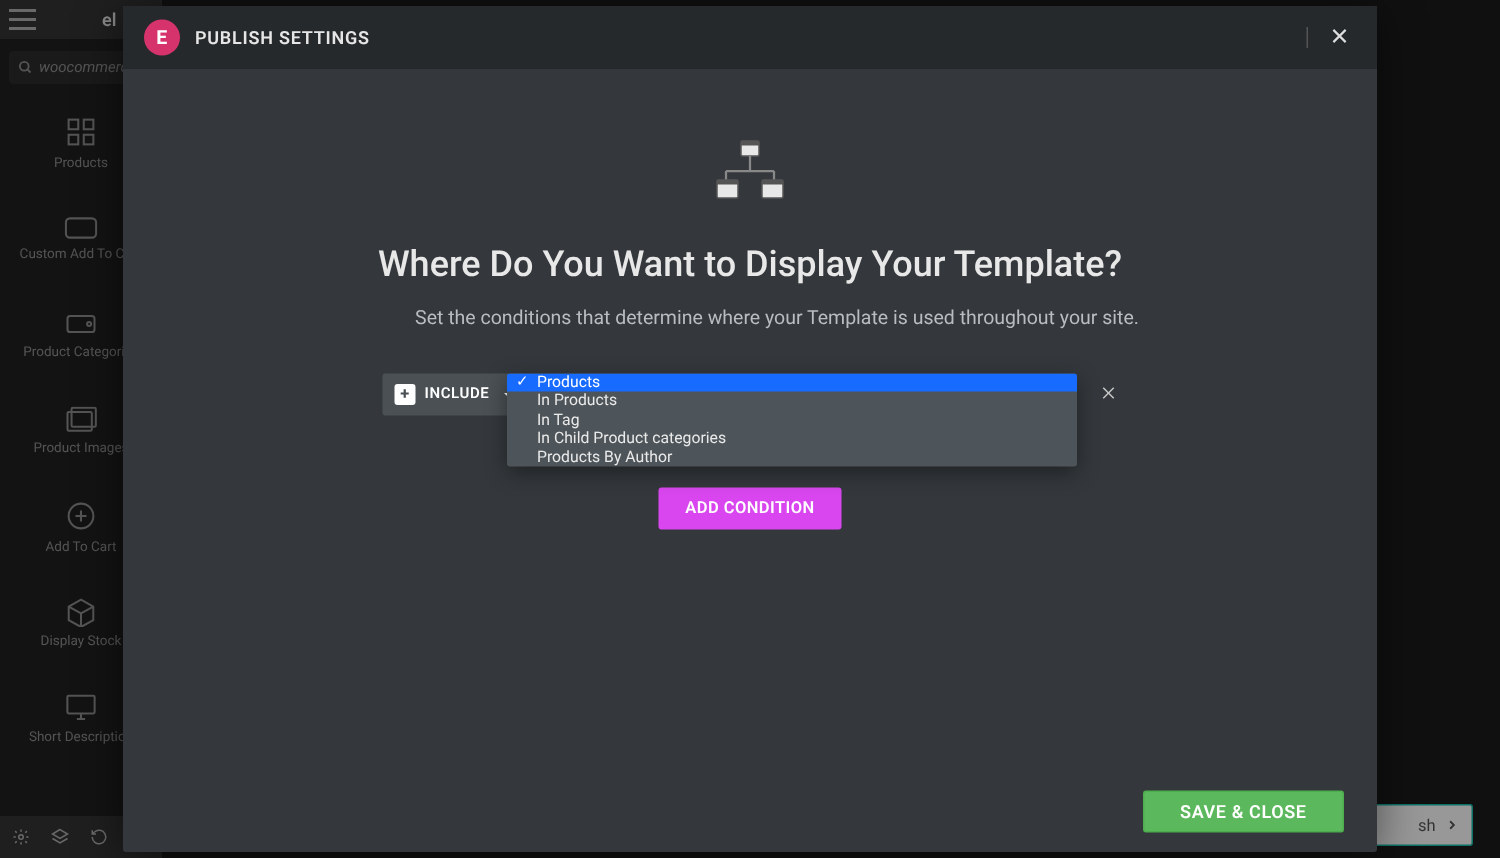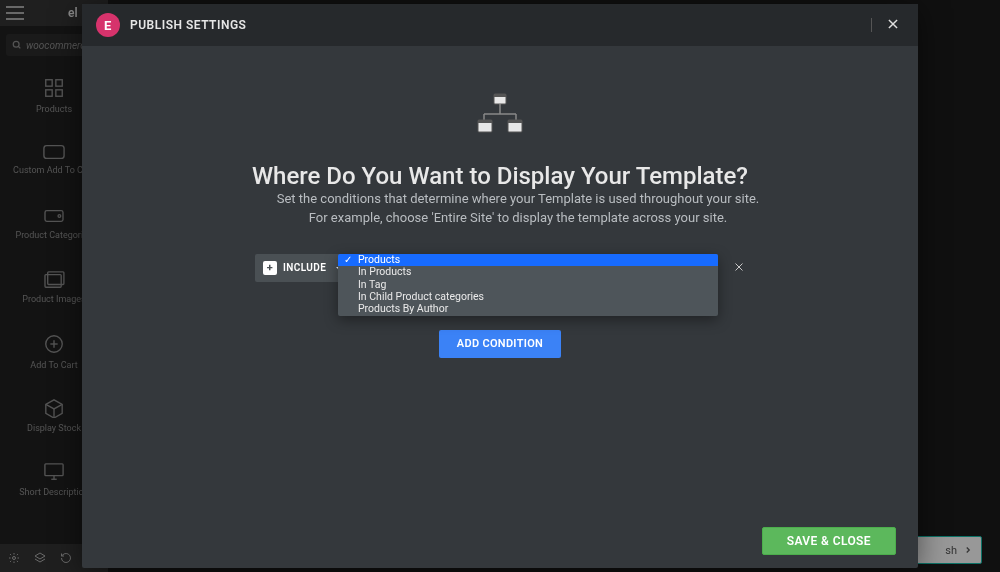--- a/index.html
+++ b/index.html
@@ -49,21 +49,21 @@
   width: 24px; height: 24px; border-radius: 50%; background: #d6336c;
   display: flex; align-items: center; justify-content: center; margin-right: 10px;
   color: #fff; font-weight: 700; font-size: 13px;
 }
 .modal-header .spacer { flex: 1; }
 .header-divider { width: 1px; height: 14px; background: #555; margin: 0 10px; }
 .close-btn { color: #ddd; cursor: pointer; padding: 4px; }
 
 .modal-body { flex: 1; display: flex; flex-direction: column; align-items: center; padding: 28px 30px 0; position: relative; }
 .illus { margin-top: 18px; margin-bottom: 22px; }
-.heading { color: #e8e8e8; font-size: 24px; font-weight: 500; text-align: center; }
+.heading { color: #e8e8e8; font-size: 24px; font-weight: 500; margin-bottom: 14px; text-align: center; }
 .desc { color: #b9bdc1; font-size: 13px; line-height: 1.45; text-align: center; max-width: 620px; margin-bottom: 26px; margin-left: 36px; }
 
 .condition-area { position: relative; width: 490px; display: flex; align-items: flex-start; }
 .include-pill {
   height: 28px; background: #4a5054; border-radius: 2px; display: flex; align-items: center;
   padding: 0 8px; color: #fff; font-size: 10px; font-weight: 600; letter-spacing: 0.4px;
 }
 .include-pill .plus-box {
   width: 14px; height: 14px; background: #fff; color: #4a5054; border-radius: 2px;
   display: flex; align-items: center; justify-content: center; font-size: 11px; font-weight: 700; margin-right: 6px;
@@ -79,21 +79,21 @@
   line-height: 12px; height: 12.4px; font-size: 10.5px;
 }
 .dropdown .opt.selected { background: #176bff; color: #fff; position: relative; }
 .dropdown .opt.selected::before {
   content: '✓'; position: absolute; left: 6px; font-size: 10px;
 }
 .remove-x { margin-left: auto; color: #c8c8c8; padding-left: 16px; cursor: pointer; font-size: 16px; line-height: 28px; }
 
 .add-cond-btn {
   margin-top: 48px; align-self: center; height: 28px; padding: 0 18px;
-  background: #3b82f6; color: #fff; font-size: 11px; font-weight: 600;
+  background: #d946ef; color: #fff; font-size: 11px; font-weight: 600;
   letter-spacing: 0.3px; border: none; border-radius: 2px;
 }
 
 .modal-footer { height: 54px; display: flex; align-items: center; justify-content: flex-end; padding: 0 22px; }
 .save-btn {
   height: 28px; padding: 0 24px; background: #5cb85c; border: 1px solid #4cae4c;
   color: #fff; font-size: 12px; font-weight: 600; letter-spacing: 0.4px; border-radius: 2px;
 }
 
 
@@ -227,21 +227,20 @@
           <line x1="40" y1="22" x2="40" y2="28" stroke="#888" stroke-width="1.5"></line>
           <rect x="2" y="28" width="14" height="12" rx="1" fill="#e8e8e8" stroke="#555"></rect>
           <rect x="2" y="28" width="14" height="3" fill="#555"></rect>
           <rect x="32" y="28" width="14" height="12" rx="1" fill="#e8e8e8" stroke="#555"></rect>
           <rect x="32" y="28" width="14" height="3" fill="#555"></rect>
         </svg>
       </div>
       <div class="heading">Where Do You Want to Display Your Template?</div>
       <div class="desc">
         <span>Set the conditions that determine where your Template is used throughout your site.</span><br>
-        <span>For example, choose 'Entire Site' to display the template across your site.</span>
       </div>
 
       <div class="condition-area">
         <div class="include-pill">
           <span class="plus-box">+</span>
           <span>INCLUDE</span>
           <svg class="chev" width="8" height="8" viewBox="0 0 24 24" fill="#fff">
               <path d="M6 9l6 6 6-6z"></path>
             </svg>
         </div>

